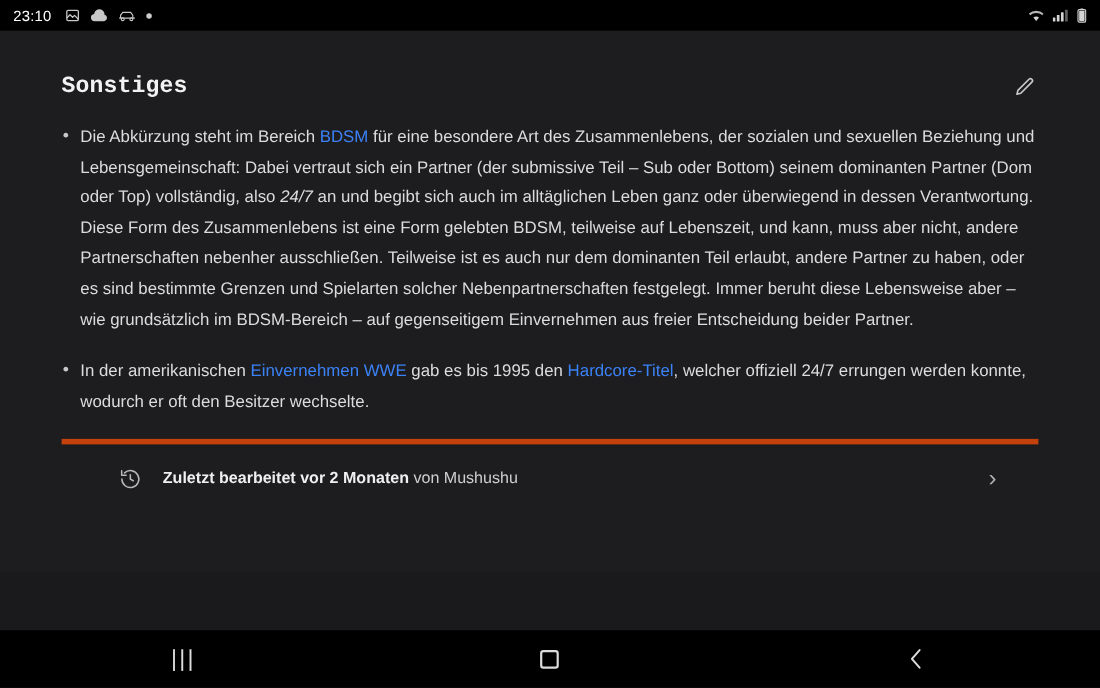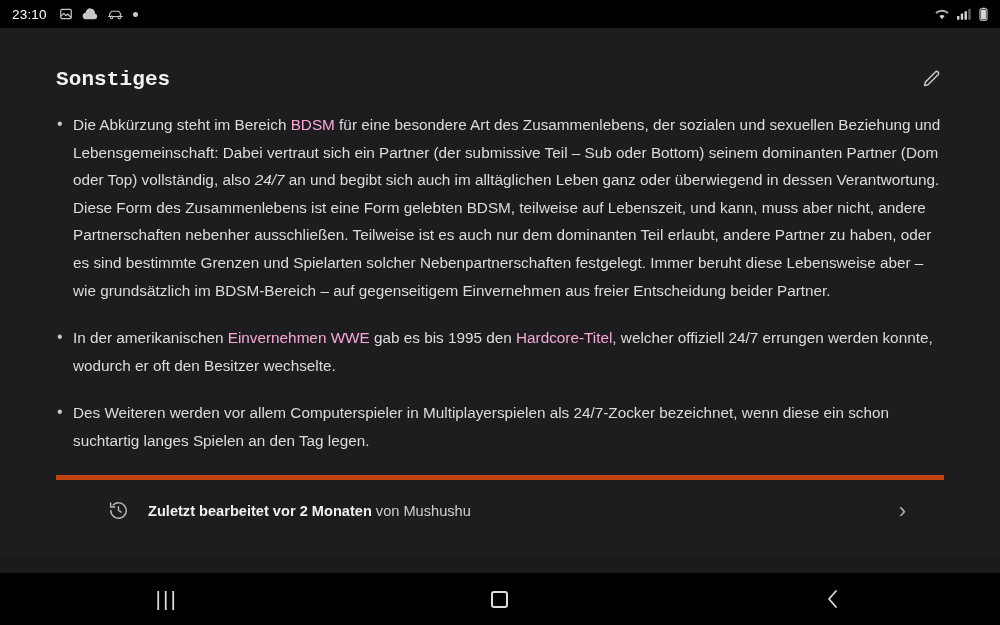--- a/index.html
+++ b/index.html
@@ -78,21 +78,21 @@
     color: #dcdcdc;
     text-align: left;
   }
   ul.bullets > li::before {
     content: "•";
     position: absolute;
     left: 1px; top: -1px;
     color: #c8c8c8;
     font-size: 16px;
   }
-  a.wlink { color: #f9a8d4; text-decoration: none; }
+  a.wlink { color: #3b82f6; text-decoration: none; }
   .ital { font-style: italic; }
 
   
   .lastedit-wrap {
     border-top: 5px solid #c2410c;
     margin: 12px 0 0 0;
   }
   .lastedit {
     height: 62px;
     display: flex;
@@ -205,21 +205,20 @@
         <div class="edit-pencil">
           <svg width="21" height="21" viewBox="0 0 24 24" fill="none" stroke="currentColor" stroke-width="1.7" stroke-linecap="round" stroke-linejoin="round">
             <path d="M16.5 3.5a2.1 2.1 0 0 1 3 3L8 18l-4 1 1-4 11.5-11.5z"></path>
           </svg>
         </div>
       </div>
 
       <ul class="bullets">
         <li><span>Die Abkürzung steht im Bereich </span><a class="wlink" href="#">BDSM</a><span> für eine besondere Art des Zusammenlebens, der sozialen und sexuellen Beziehung und Lebensgemeinschaft: Dabei vertraut sich ein Partner (der submissive Teil – Sub oder Bottom) seinem dominanten Partner (Dom oder Top) vollständig, also </span><em class="ital">24/7</em><span> an und begibt sich auch im alltäglichen Leben ganz oder überwiegend in dessen Verantwortung. Diese Form des Zusammenlebens ist eine Form gelebten BDSM, teilweise auf Lebenszeit, und kann, muss aber nicht, andere Partnerschaften nebenher ausschließen. Teilweise ist es auch nur dem dominanten Teil erlaubt, andere Partner zu haben, oder es sind bestimmte Grenzen und Spielarten solcher Nebenpartnerschaften festgelegt. Immer beruht diese Lebensweise aber – wie grundsätzlich im BDSM-Bereich – auf gegenseitigem Einvernehmen aus freier Entscheidung beider Partner.</span></li>
         <li><span>In der amerikanischen </span><a class="wlink" href="#">Einvernehmen WWE</a><span> gab es bis 1995 den </span><a class="wlink" href="#">Hardcore-Titel</a><span>, welcher offiziell 24/7 errungen werden konnte, wodurch er oft den Besitzer wechselte.</span></li>
-        <li><span>Des Weiteren werden vor allem Computerspieler in Multiplayerspielen als 24/7-Zocker bezeichnet, wenn diese ein schon suchtartig langes Spielen an den Tag legen.</span></li>
       </ul>
 
       <div class="lastedit-wrap">
         <div class="lastedit">
           <span class="history-icon">
             <svg width="21" height="21" viewBox="0 0 24 24" fill="none" stroke="currentColor" stroke-width="1.6" stroke-linecap="round" stroke-linejoin="round">
               <path d="M3.2 12a8.8 8.8 0 1 0 2.8-6.4"></path>
               <path d="M3 3.4V8h4.6"></path>
               <path d="M12 7.6V12l3 1.8"></path>
             </svg>

